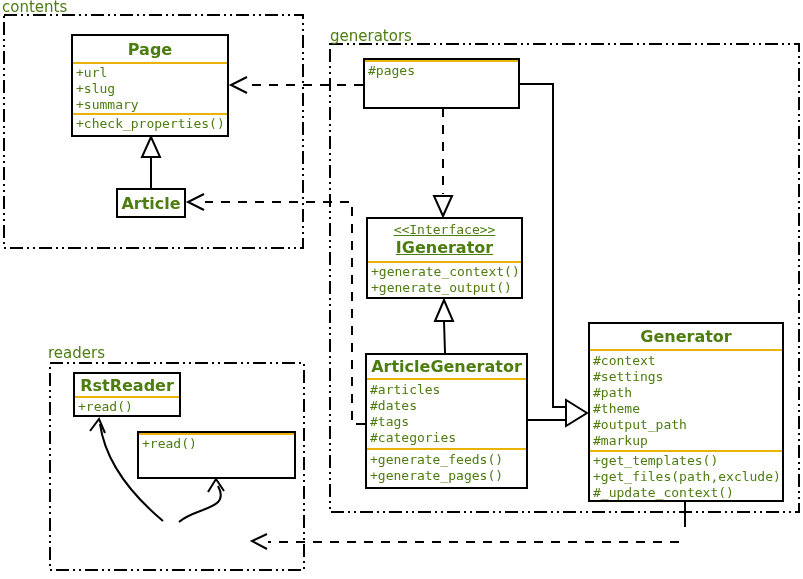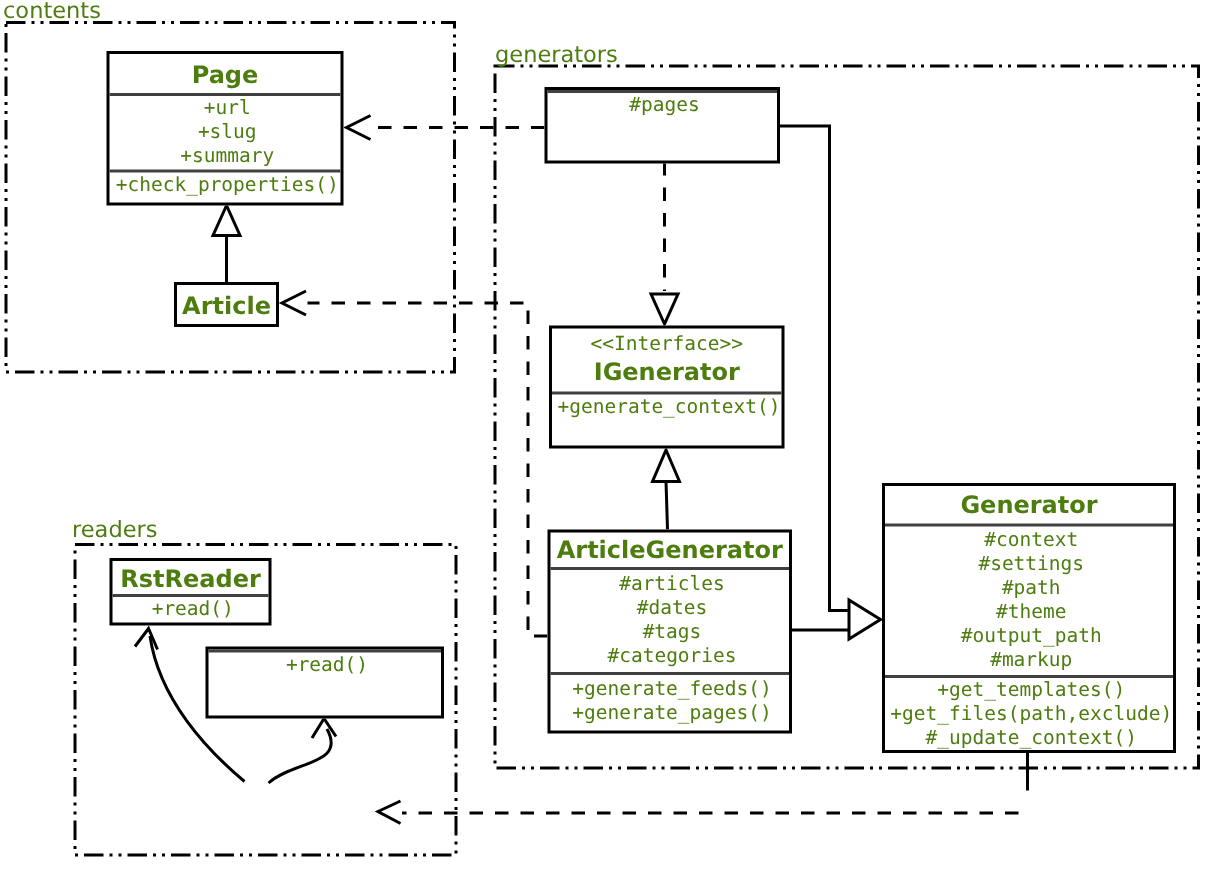--- a/index.html
+++ b/index.html
@@ -7,21 +7,21 @@
     position:relative;width:803px;height:579px;background:#ffffff;
     font-family:"DejaVu Sans","Liberation Sans",sans-serif;color:#4d7c0f;overflow:hidden;
   }
   svg.edges{position:absolute;left:0;top:0;width:803px;height:579px;}
   .pkg-label{position:absolute;font-size:15px;line-height:15px;white-space:nowrap;}
   .cls{position:absolute;background:#fff;border:2px solid #000;box-sizing:border-box;display:flex;flex-direction:column;}
   .cls-title{font-weight:bold;font-size:16px;text-align:center;display:flex;align-items:center;justify-content:center;box-sizing:border-box;}
   .cls-header{text-align:center;box-sizing:border-box;padding-top:3px;}
   .stereotype{font-family:"DejaVu Sans Mono","Liberation Mono",monospace;font-size:13px;line-height:15px;}
   .hname{font-weight:bold;font-size:16px;line-height:21px;}
-  .sec{border-top:2px solid #404040;box-sizing:border-box;padding:1px 0 5px 3px;overflow:hidden;text-align:center;}
+  .sec{border-top:2px solid #eab308;box-sizing:border-box;padding:1px 0 5px 3px;overflow:hidden;}
   .member{font-family:"DejaVu Sans Mono","Liberation Mono",monospace;font-size:13px;line-height:16px;white-space:pre;}
   .plainbox{position:absolute;background:#fff;border:2px solid #000;box-sizing:border-box;display:flex;align-items:center;justify-content:center;font-size:15px;}
 </style>
 </head>
 <body>
 
 <div class="stage">
 
   <svg class="edges" viewBox="0 0 803 579" fill="none" stroke="#000" stroke-width="2">
 
@@ -79,26 +79,27 @@
     <div class="cls-title" style="flex:1;">Article</div>
   </div>
 
   <div class="cls" style="left:363px;top:58px;width:157px;height:51px;">
     <div class="sec" style="flex:1;">
       <div class="member">#pages</div>
     </div>
   </div>
 
   <div class="cls" style="left:366px;top:217px;width:157px;height:82px;">
-    <div class="cls-header" style="height:42px;">
+    <div class="cls-header" style="height:42px;text-decoration:underline;">
       <div class="stereotype">&lt;&lt;Interface&gt;&gt;</div>
       <div class="hname">IGenerator</div>
     </div>
     <div class="sec" style="flex:1;">
       <div class="member">+generate_context()</div>
+      <div class="member">+generate_output()</div>
     </div>
   </div>
 
   <div class="cls" style="left:365px;top:353px;width:163px;height:136px;">
     <div class="cls-title" style="height:23px;">ArticleGenerator</div>
     <div class="sec" style="height:70px;padding-top:2px;">
       <div class="member">#articles</div>
       <div class="member">#dates</div>
       <div class="member">#tags</div>
       <div class="member">#categories</div>

